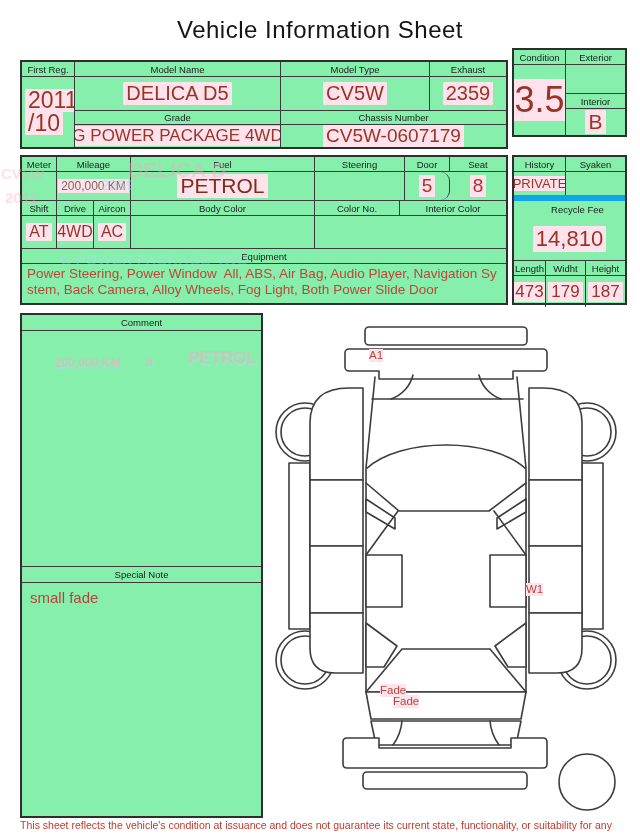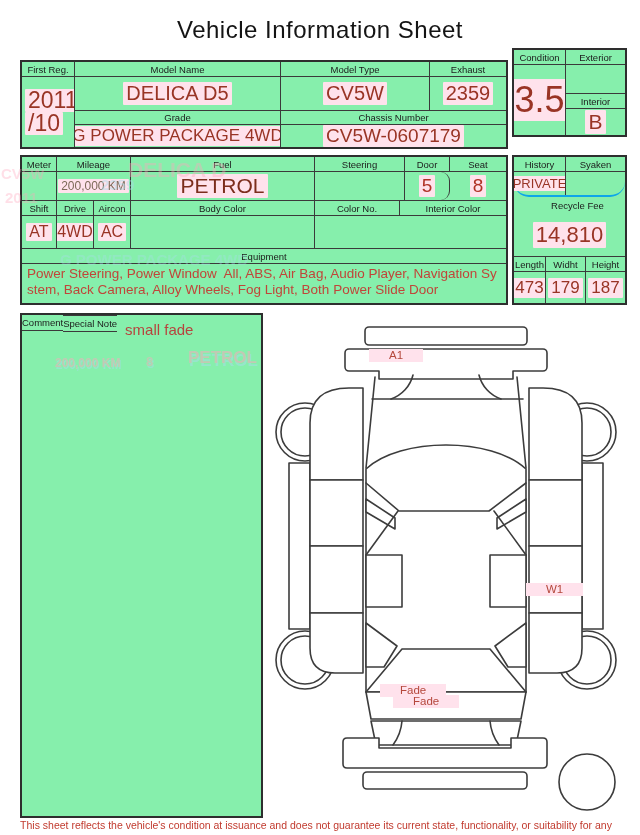--- a/index.html
+++ b/index.html
@@ -38,38 +38,38 @@
   .t2 .secB { grid-template-columns:35px 37px 37px 184px 85px 106px; grid-template-rows:15px 32px; border-bottom:1px solid #3a3a3a; }
   .t2 .equipHead { height:14px; border-bottom:1px solid #3a3a3a; display:flex; align-items:center; justify-content:center; }
   .t2 .equipText {
     height:39px; padding:2px 5px 0 5px; box-sizing:border-box;
     font-size:13.5px; line-height:1.2; color:var(--equip-red,#c04539);
     white-space:pre-wrap; word-break:break-all; text-align:left;
   }
 
   
   .p2 { left:512px; top:155px; width:115px; height:150px; }
-  .p2 .secA { grid-template-columns:52px 59px; grid-template-rows:15px 23px; border-bottom:2px solid #0ea5e9;border-radius:15px; }
+  .p2 .secA { grid-template-columns:52px 59px; grid-template-rows:15px 23px; border-bottom:6px solid #0ea5e9; }
   .p2 .recycle { height:59px; border-bottom:1px solid #3a3a3a; display:flex; flex-direction:column; }
   .p2 .recycle .rlbl { height:17px; display:flex; align-items:center; justify-content:center;margin-left:16px; }
   .p2 .recycle .rval { flex:1; display:flex; align-items:center; justify-content:center; }
   .p2 .secC { grid-template-columns:32px 40px 39px; grid-template-rows:15px 31px; }
 
   
-  .nbox { left:20px; top:313px; width:243px; height:505px; display:flex; }
+  .nbox { left:20px; top:313px; width:243px; height:505px; display:flex; flex-direction:column; }
   .nhead { height:15px; border-bottom:1px solid #3a3a3a; display:flex; align-items:center; justify-content:center; flex:0 0 auto; }
   .commentArea { height:235px; flex:0 0 auto; position:relative; }
   .snhead { height:15px; border-top:1px solid #3a3a3a; border-bottom:1px solid #3a3a3a; display:flex; align-items:center; justify-content:center; flex:0 0 auto; }
   .noteArea { flex:1; padding:6px 8px; font-size:15px; color:var(--note-red,#b6443e); text-align:left; box-sizing:border-box; }
 
   
   .diagram { position:absolute; left:265px; top:315px; width:372px; height:498px; }
   .dmg {
     position:absolute; font-size:11.5px; color:var(--label-red,#b5483c);
-    background:var(--highlight-pink,#ffe2ec); padding:0 20px; line-height:1.1; z-index:5;
+    background:var(--highlight-pink,#ffe2ec); padding:0 0; line-height:1.1; z-index:5;
   }
   .dmg-a1 { left:369px; top:349px; }
   .dmg-w1 { left:526px; top:583px; }
   .dmg-f1 { left:380px; top:684px; }
   .dmg-f2 { left:393px; top:695px; }
 
   
   .footer {
     position:absolute; left:0; top:819px; width:632px; text-align:center;
     font-size:10.5px; color:var(--footer-red,#c13a2e);

